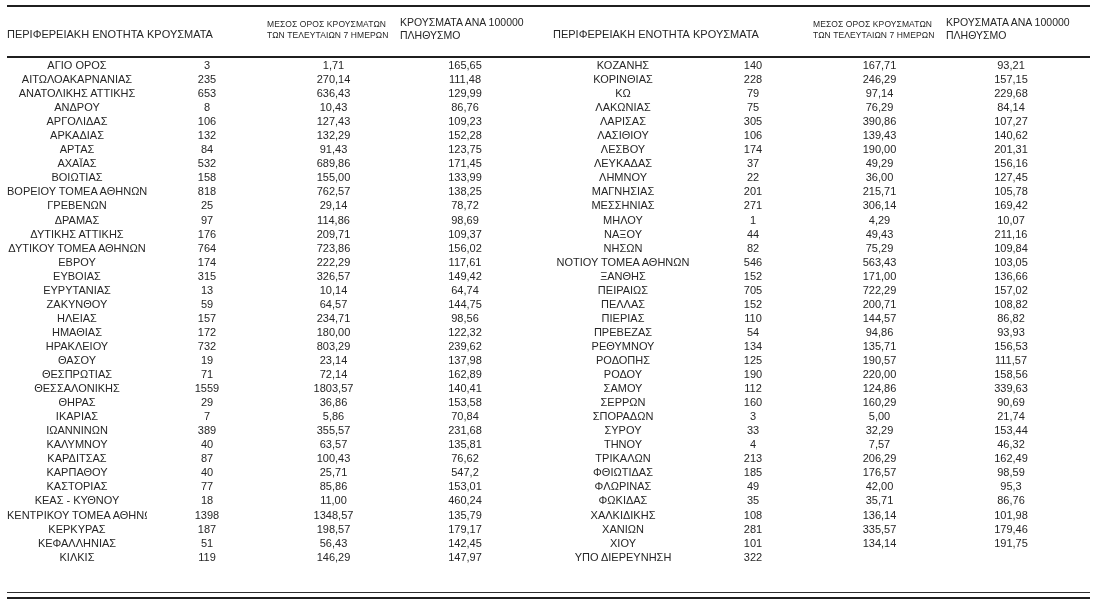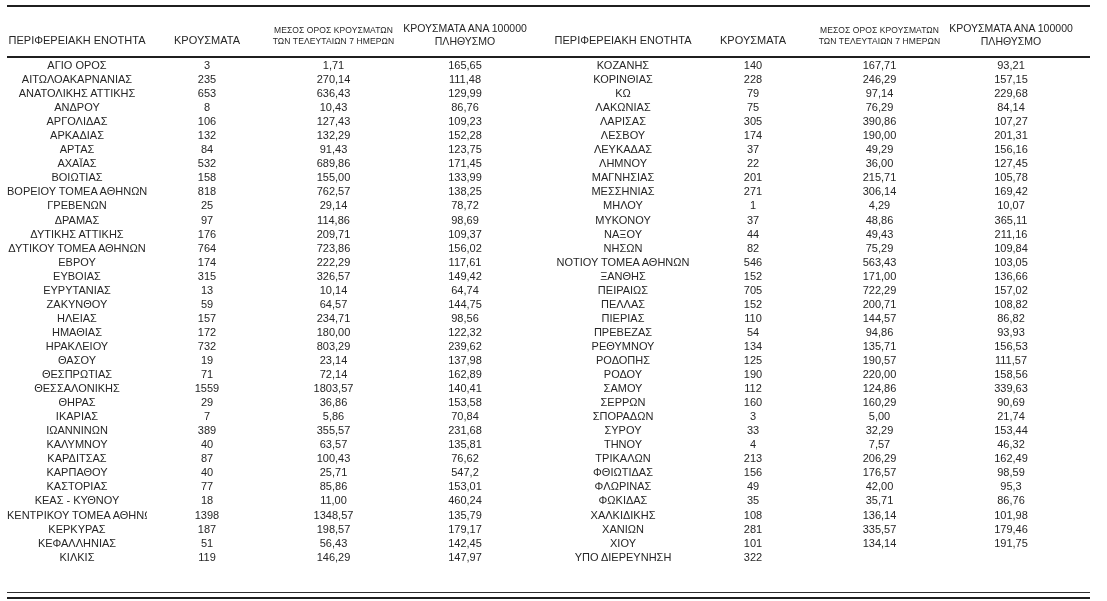--- a/index.html
+++ b/index.html
@@ -11,21 +11,21 @@
   .rule.topline      { top:5px;  height:1.5px; }
   .rule.head-under   { top:56px; height:2px;   }
   .rule.bottom-thin  { top:592px; height:1px;  background:#2e2e2e; }
   .rule.bottom-thick { top:597px; height:2px;  }
 
   .half { position:absolute; top:0; width:523px; }
   .half.left  { left:7px; }
   .half.right { left:553px; }
 
   .hrow { display:flex; align-items:flex-end; height:55px; }
-  .hcell { text-align:center; box-sizing:border-box; padding-bottom:8px; }
+  .hcell { box-sizing:border-box; padding-bottom:14px; }
   .hcell.region { width:140px; font-size:11px;  line-height:13px; }
   .hcell.cases  { width:120px; font-size:11px;  line-height:13px; }
   .hcell.avg    { width:133px; font-size:8.5px; line-height:11px; letter-spacing:0.1px; }
   .hcell.per    { width:130px; font-size:10.5px; line-height:12.5px; }
 
   table.data { border-collapse:collapse; table-layout:fixed; width:523px; margin-top:3px; }
   table.data col.c1 { width:140px; }
   table.data col.c2 { width:120px; }
   table.data col.c3 { width:133px; }
   table.data col.c4 { width:130px; }
@@ -371,20 +371,26 @@
       <td>84,14</td>
     </tr>
 
     <tr>
       <td>ΛΑΡΙΣΑΣ</td>
       <td>305</td>
       <td>390,86</td>
       <td>107,27</td>
     </tr>
 
+    <tr>
+      <td>ΛΑΣΙΘΙΟΥ</td>
+      <td>106</td>
+      <td>139,43</td>
+      <td>140,62</td>
+    </tr>
 
     <tr>
       <td>ΛΕΣΒΟΥ</td>
       <td>174</td>
       <td>190,00</td>
       <td>201,31</td>
     </tr>
 
     <tr>
       <td>ΛΕΥΚΑΔΑΣ</td>
@@ -414,26 +420,20 @@
       <td>169,42</td>
     </tr>
 
     <tr>
       <td>ΜΗΛΟΥ</td>
       <td>1</td>
       <td>4,29</td>
       <td>10,07</td>
     </tr>
 
-    <tr>
-      <td>ΜΥΚΟΝΟΥ</td>
-      <td>37</td>
-      <td>48,86</td>
-      <td>365,11</td>
-    </tr>
 
     <tr>
       <td>ΝΑΞΟΥ</td>
       <td>44</td>
       <td>49,43</td>
       <td>211,16</td>
     </tr>
 
     <tr>
       <td>ΝΗΣΩΝ</td>
@@ -543,21 +543,21 @@
 
     <tr>
       <td>ΤΡΙΚΑΛΩΝ</td>
       <td>213</td>
       <td>206,29</td>
       <td>162,49</td>
     </tr>
 
     <tr>
       <td>ΦΘΙΩΤΙΔΑΣ</td>
-      <td>156</td>
+      <td>185</td>
       <td>176,57</td>
       <td>98,59</td>
     </tr>
 
     <tr>
       <td>ΦΛΩΡΙΝΑΣ</td>
       <td>49</td>
       <td>42,00</td>
       <td>95,3</td>
     </tr>

